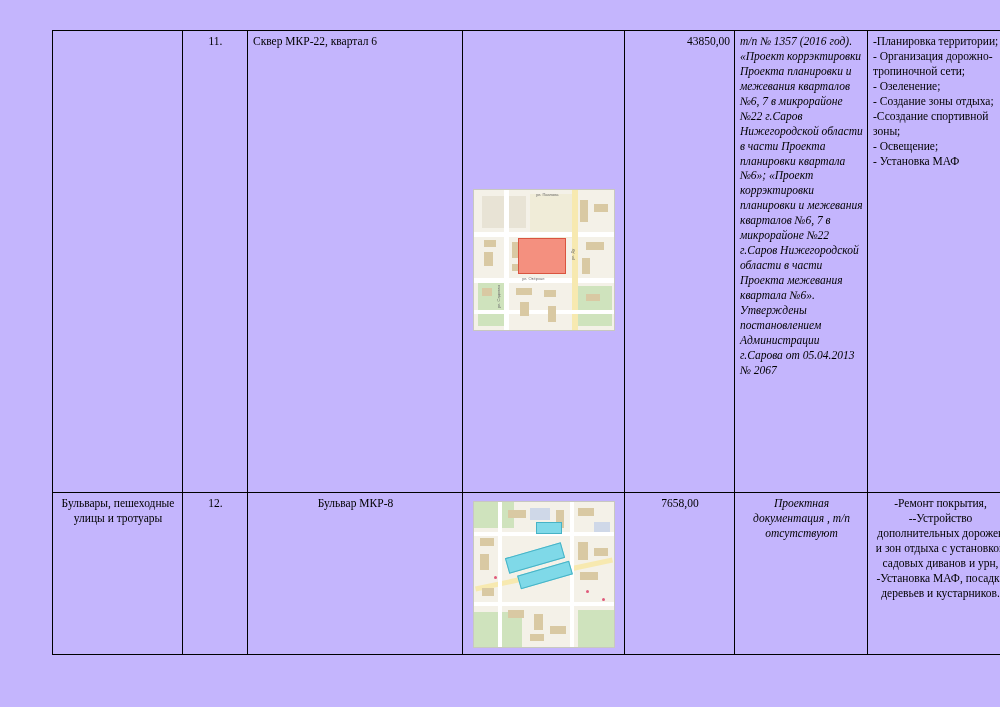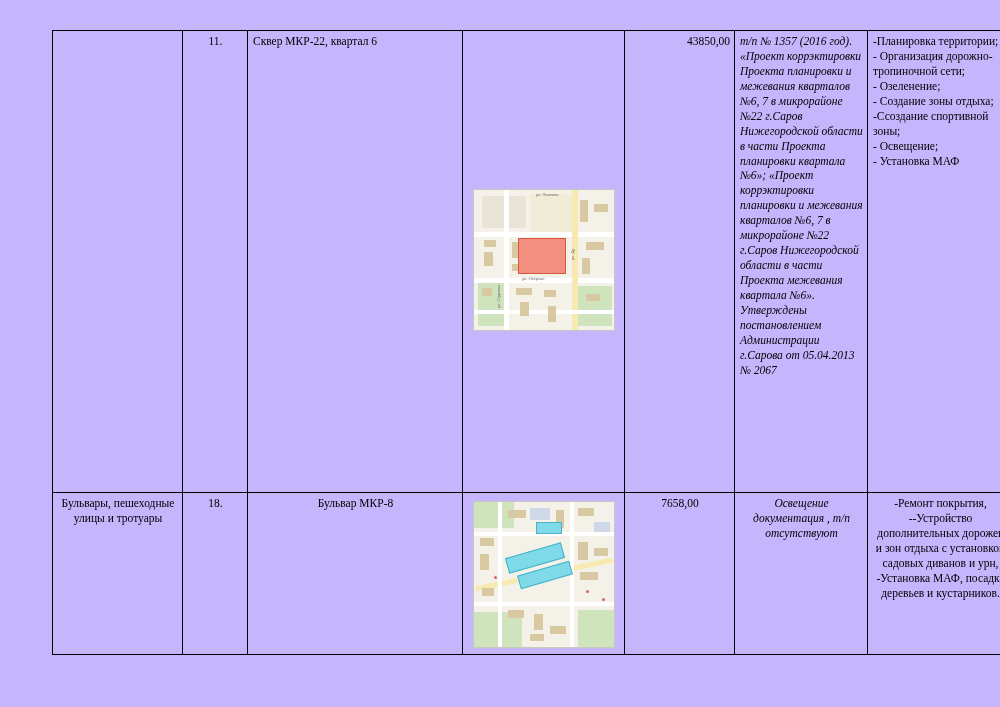--- a/index.html
+++ b/index.html
@@ -151,21 +151,21 @@
 - Организация дорожно-тропиночной сети;
 - Озеленение;
 - Создание зоны отдыха;
 -Ссоздание спортивной  зоны;
 - Освещение;
 - Установка МАФ</td>
       </tr>
 
       <tr class="row2">
         <td class="col-cat">Бульвары, пешеходные улицы и тротуары</td>
-        <td class="col-num">18.</td>
+        <td class="col-num">12.</td>
         <td class="col-name">Бульвар МКР-8</td>
         <td class="col-map">
           <div class="map-wrap">
             <div class="map-box map-2">
               <div class="m-bg"></div>
 
               <div class="green" style="left:0; top:0; width:40px; height:26px;"></div>
               <div class="green" style="left:0; top:110px; width:48px; height:35px;"></div>
               <div class="green" style="left:104px; top:108px; width:36px; height:37px;"></div>
 
@@ -195,21 +195,21 @@
               <div class="highlight-cyan" style="left:44px; top:66px; width:52px; height:12px; transform:rotate(-16deg);"></div>
               <div class="highlight-cyan" style="left:62px; top:20px; width:24px; height:10px;"></div>
 
               <div class="dot" style="left:112px; top:88px;"></div>
               <div class="dot" style="left:128px; top:96px;"></div>
               <div class="dot" style="left:20px; top:74px;"></div>
             </div>
           </div>
         </td>
         <td class="col-area">7658,00</td>
-        <td class="col-doc doc-text">Освещение документация , т/п отсутствуют</td>
+        <td class="col-doc doc-text">Проектная документация , т/п отсутствуют</td>
         <td class="col-works" style="white-space: pre-line;">-Ремонт покрытия,
 --Устройство дополнительных дорожек и зон отдыха с установкой садовых диванов и урн,
 -Установка МАФ, посадка деревьев и кустарников.</td>
       </tr>
     </tbody>
   </table>
 
 </div>
 
 </body></html>

